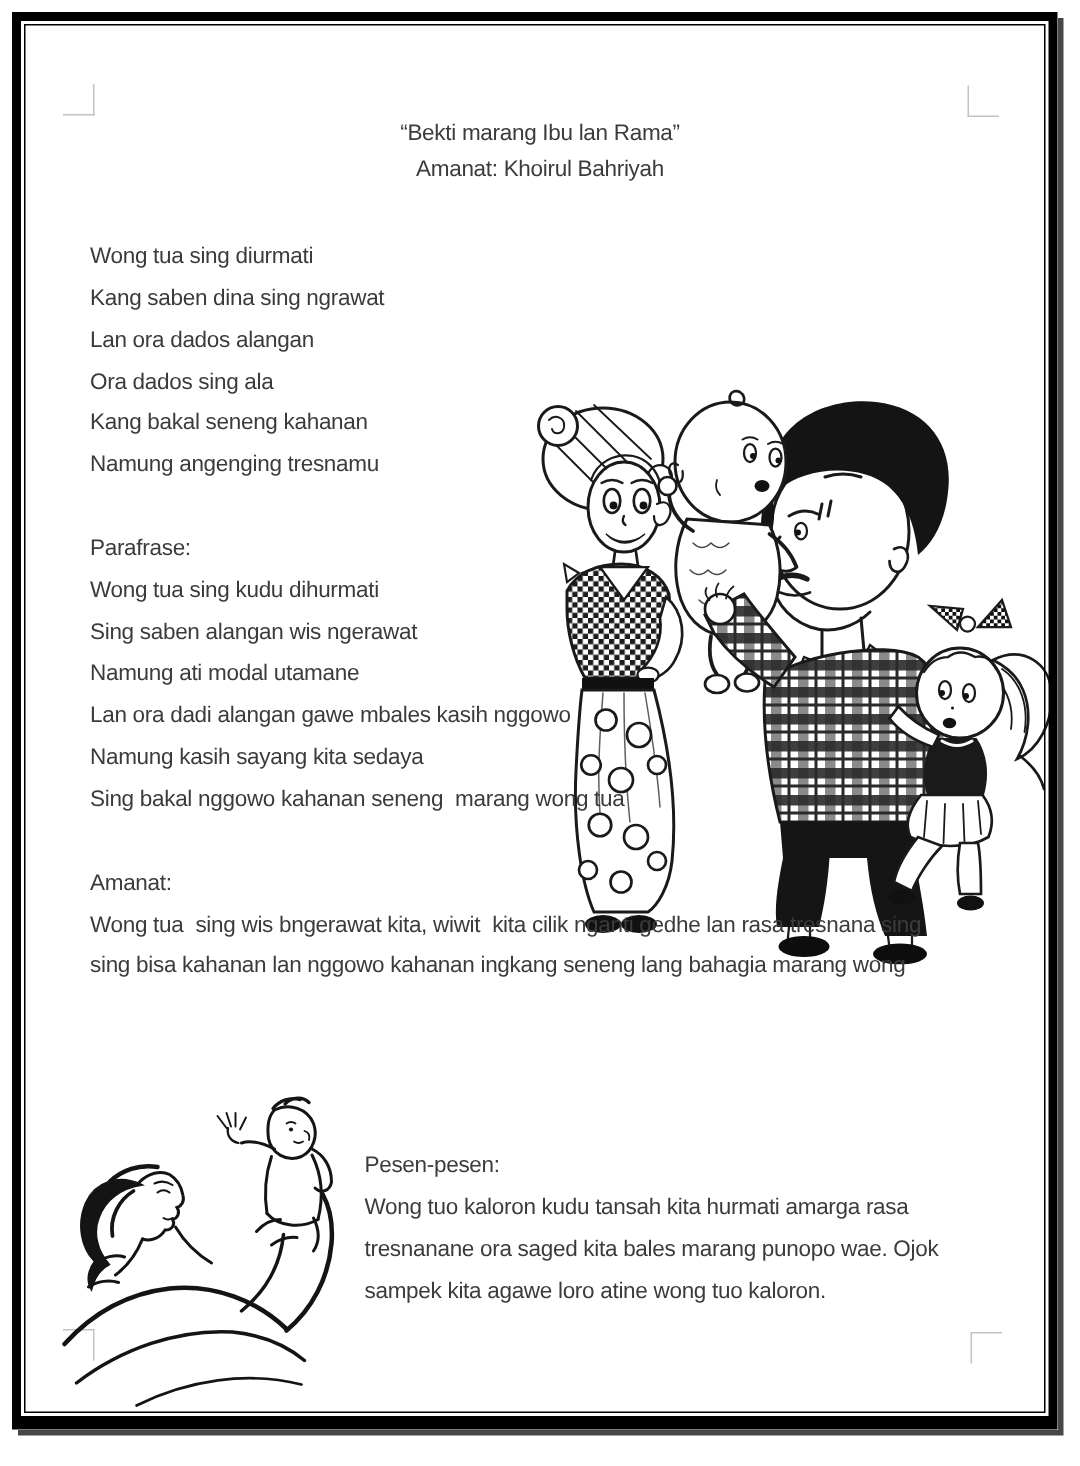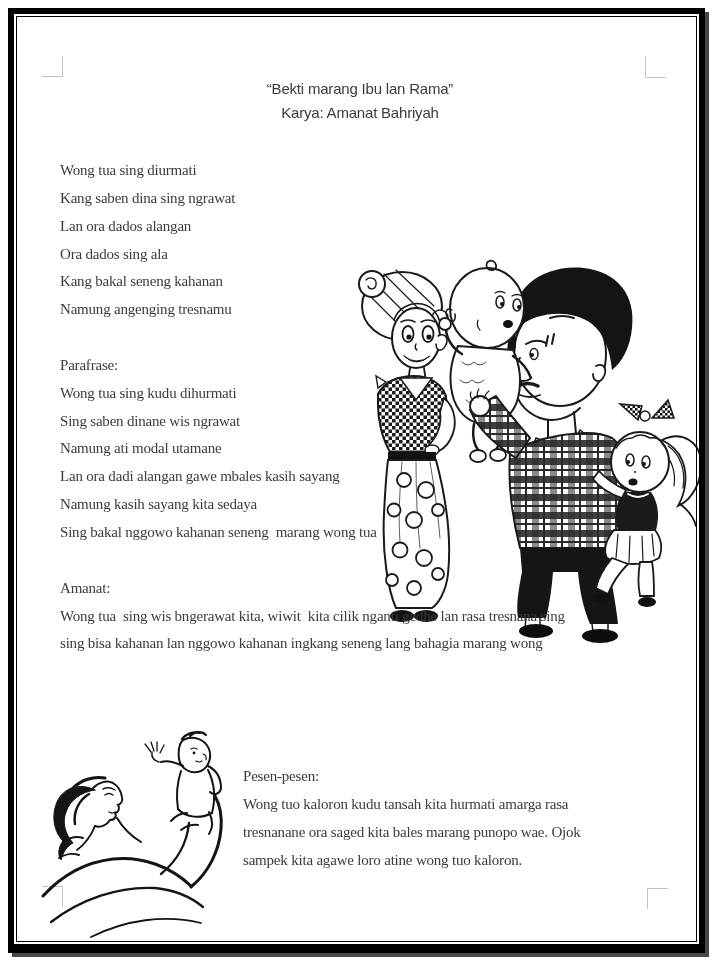--- a/index.html
+++ b/index.html
@@ -18,52 +18,52 @@
   .crop{position:absolute;width:20px;height:20px;z-index:1;}
   .crop-tl{left:42px;top:56px;border-right:1px solid #c3c3c3;border-bottom:1px solid #c3c3c3;}
   .crop-tr{left:645px;top:57px;border-left:1px solid #c3c3c3;border-bottom:1px solid #c3c3c3;}
   .crop-bl{left:42px;top:886px;border-top:1px solid #c3c3c3;border-right:1px solid #c3c3c3;}
   .crop-br{left:647px;top:888px;border-top:1px solid #c3c3c3;border-left:1px solid #c3c3c3;}
   .doc-text{color:#3b3b3b;font-size:15px;letter-spacing:-0.2px;}
   .title-line{position:absolute;left:0;width:720px;text-align:center;height:20px;line-height:20px;z-index:3;}
   .t1{top:79px;} .t2{top:103px;}
   .body-block{position:absolute;left:60px;top:157px;z-index:3;}
   .pesen-block{position:absolute;left:243px;top:763px;z-index:3;}
-  .ln{height:27.85px;line-height:27.85px;white-space:pre;font-family:Liberation Serif, serif;}
+  .ln{height:27.85px;line-height:27.85px;white-space:pre;}
   .illus{position:absolute;z-index:1;}
   .illus-family{left:350px;top:258px;width:350px;height:385px;}
   .illus-mb{left:33px;top:724px;width:215px;height:215px;z-index:2;}
   svg{display:block;}
 </style>
 </head>
 <body>
 
 <div id="stage">
 
   <div class="crop crop-tl"></div>
   <div class="crop crop-tr"></div>
   <div class="crop crop-bl"></div>
   <div class="crop crop-br"></div>
 
   <div class="title-line t1 doc-text">“Bekti marang Ibu lan Rama”</div>
-  <div class="title-line t2 doc-text">Karya: Amanat Bahriyah</div>
+  <div class="title-line t2 doc-text">Amanat: Khoirul Bahriyah</div>
 
   <div class="body-block doc-text">
     <div class="ln">Wong tua sing diurmati</div>
     <div class="ln">Kang saben dina sing ngrawat</div>
     <div class="ln">Lan ora dados alangan</div>
     <div class="ln">Ora dados sing ala</div>
     <div class="ln">Kang bakal seneng kahanan</div>
     <div class="ln">Namung angenging tresnamu</div>
     <div class="ln"></div>
     <div class="ln">Parafrase:</div>
     <div class="ln">Wong tua sing kudu dihurmati</div>
-    <div class="ln">Sing saben dinane wis ngrawat</div>
+    <div class="ln">Sing saben alangan wis ngerawat</div>
     <div class="ln">Namung ati modal utamane</div>
-    <div class="ln">Lan ora dadi alangan gawe mbales kasih sayang</div>
+    <div class="ln">Lan ora dadi alangan gawe mbales kasih nggowo</div>
     <div class="ln">Namung kasih sayang kita sedaya</div>
     <div class="ln">Sing bakal nggowo kahanan seneng  marang wong tua</div>
     <div class="ln"></div>
     <div class="ln">Amanat:</div>
     <div class="ln">Wong tua  sing wis bngerawat kita, wiwit  kita cilik nganti gedhe lan rasa tresnana sing</div>
     <div class="ln">sing bisa kahanan lan nggowo kahanan ingkang seneng lang bahagia marang wong</div>
   </div>
 
   <div class="pesen-block doc-text">
     <div class="ln">Pesen-pesen:</div>

